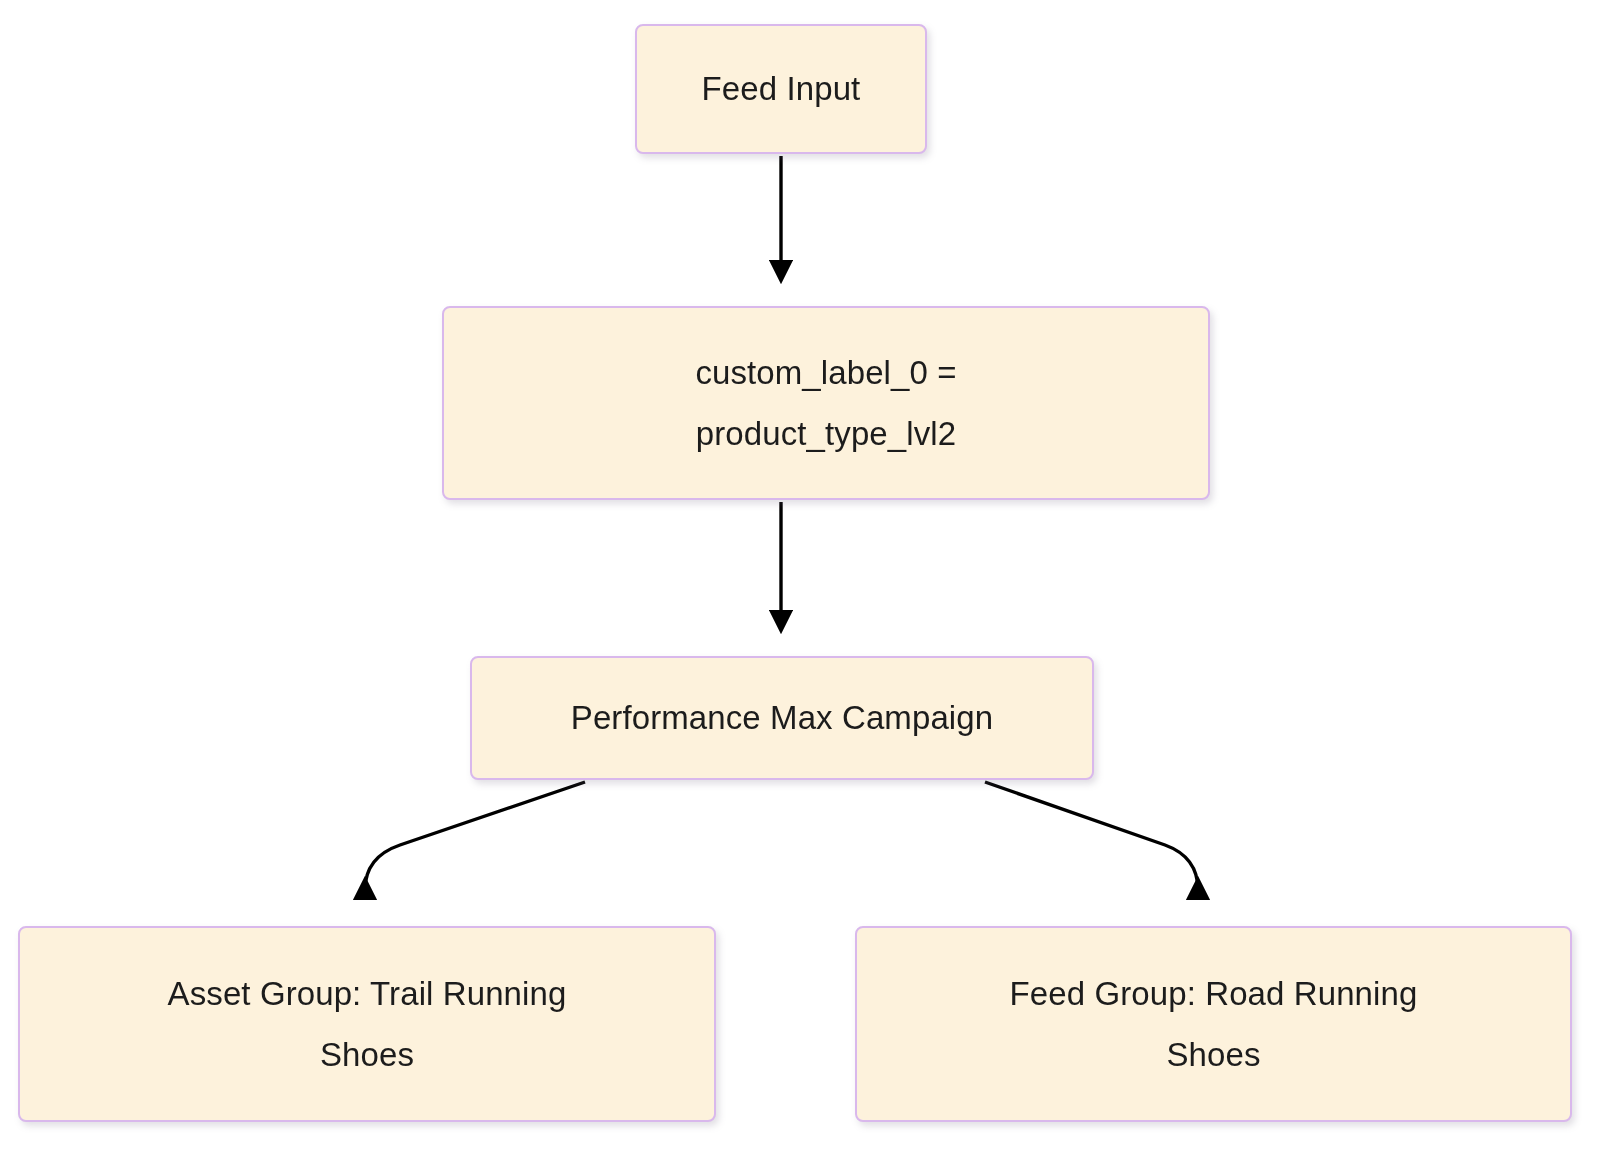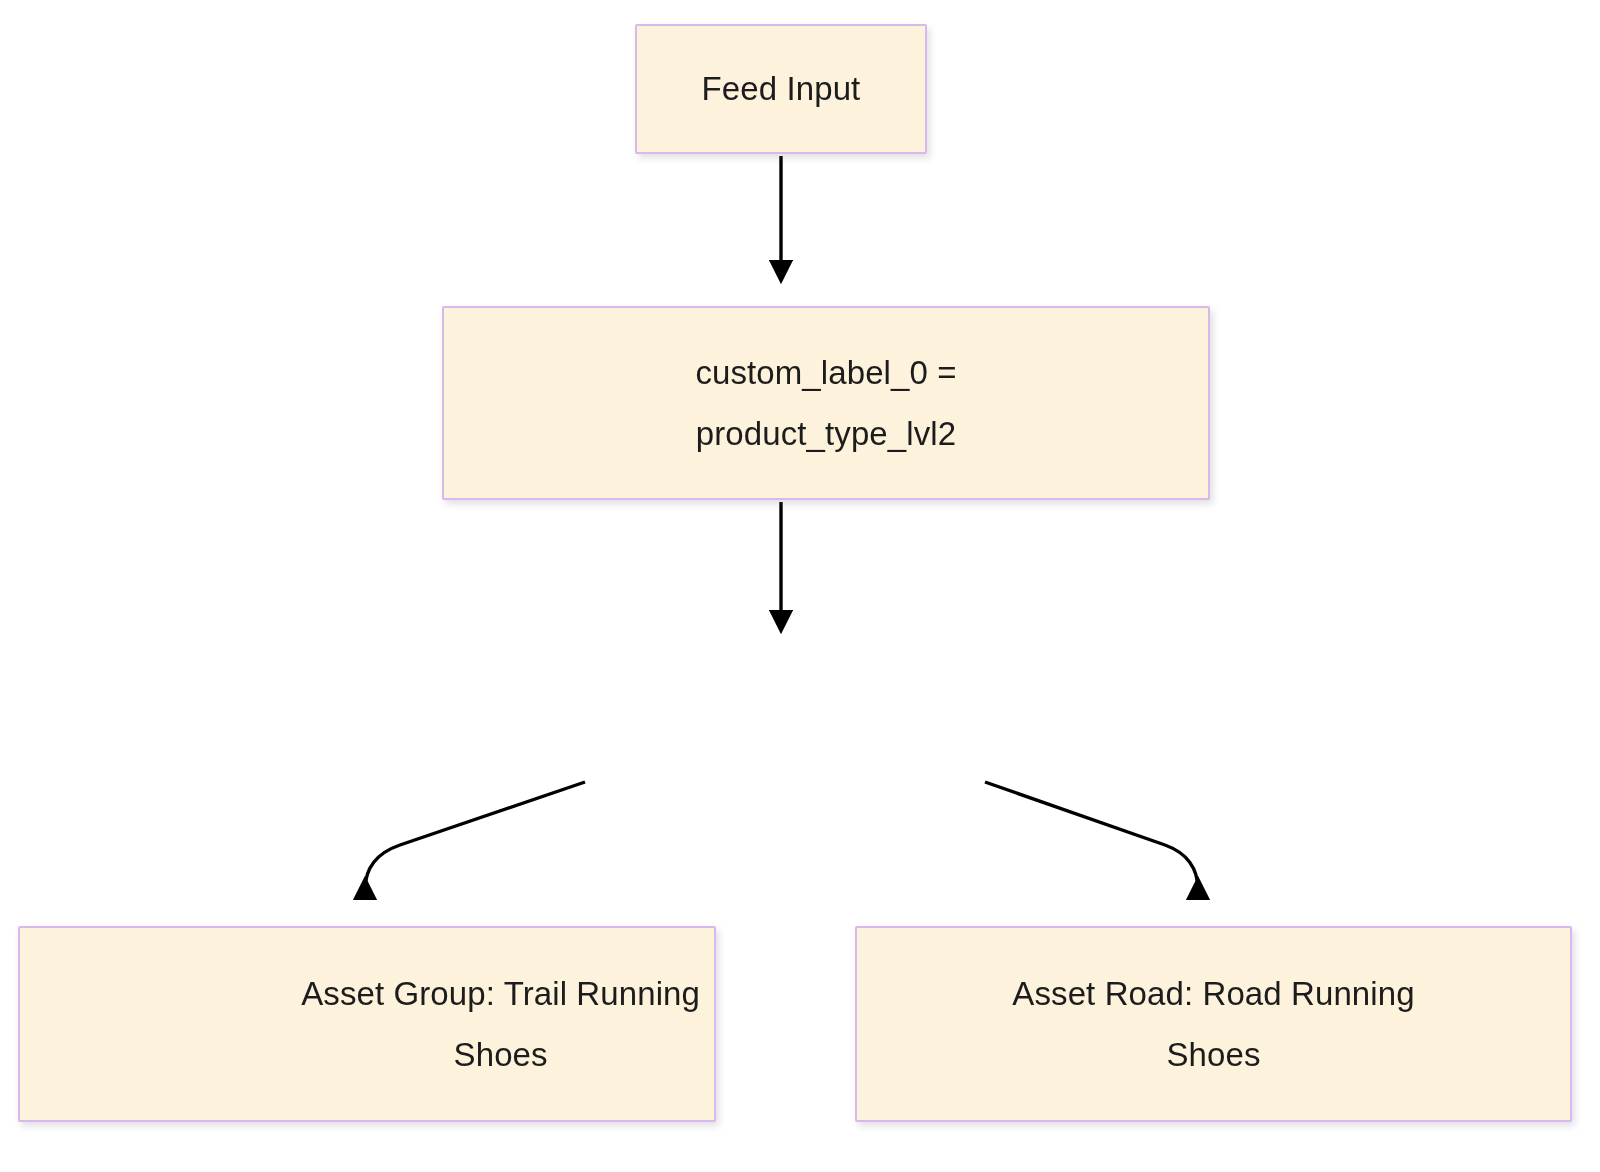--- a/index.html
+++ b/index.html
@@ -23,42 +23,42 @@
     top: 0;
     width: 1600px;
     height: 1172px;
     pointer-events: none;
   }
   .node {
     position: absolute;
     box-sizing: border-box;
     background: #fdf2dc;
     border: 2px solid #d9b8ec;
-    border-radius: 2px;
+    border-radius: 8px;
     box-shadow: 3px 4px 7px rgba(120, 110, 130, 0.22);
     display: flex;
     align-items: center;
     justify-content: center;
     text-align: center;
     color: #1c1c1c;
     font-size: 33px;
     line-height: 1.85;
     font-weight: 400;
     letter-spacing: 0.1px;
     padding: 0 14px;
   }
   .node .label {
     display: block;
     white-space: pre-line;
   }
   
   #node-feed-input      { left: 635px;  top: 24px;   width: 292px; height: 130px; }
   #node-custom-label    { left: 442px;  top: 306px;  width: 768px; height: 194px; }
   #node-pmax-campaign   { left: 470px;  top: 656px;  width: 624px; height: 124px; }
-  #node-asset-trail     { left: 18px;   top: 926px;  width: 698px; height: 196px; justify-content: flex-end; }
+  #node-asset-trail     { left: 18px;   top: 926px;  width: 698px; height: 196px; }
   #node-asset-road      { left: 855px;  top: 926px;  width: 717px; height: 196px; }
 
   #node-pmax-campaign { font-size: 33px; }
 </style>
 </head>
 <body>
 
 <div id="canvas">
 
   <svg id="edge-layer" viewBox="0 0 1600 1172" width="1600" height="1172" xmlns="http://www.w3.org/2000/svg">
@@ -79,24 +79,27 @@
 
   <div class="node" id="node-feed-input">
     <span class="label">Feed Input</span>
   </div>
 
   <div class="node" id="node-custom-label">
     <span class="label">custom_label_0 =
 product_type_lvl2</span>
   </div>
 
+  <div class="node" id="node-pmax-campaign">
+    <span class="label">Performance Max Campaign</span>
+  </div>
 
   <div class="node" id="node-asset-trail">
     <span class="label">Asset Group: Trail Running
 Shoes</span>
   </div>
 
   <div class="node" id="node-asset-road">
-    <span class="label">Asset Road: Road Running
+    <span class="label">Feed Group: Road Running
 Shoes</span>
   </div>
 
 </div>
 
 </body></html>

